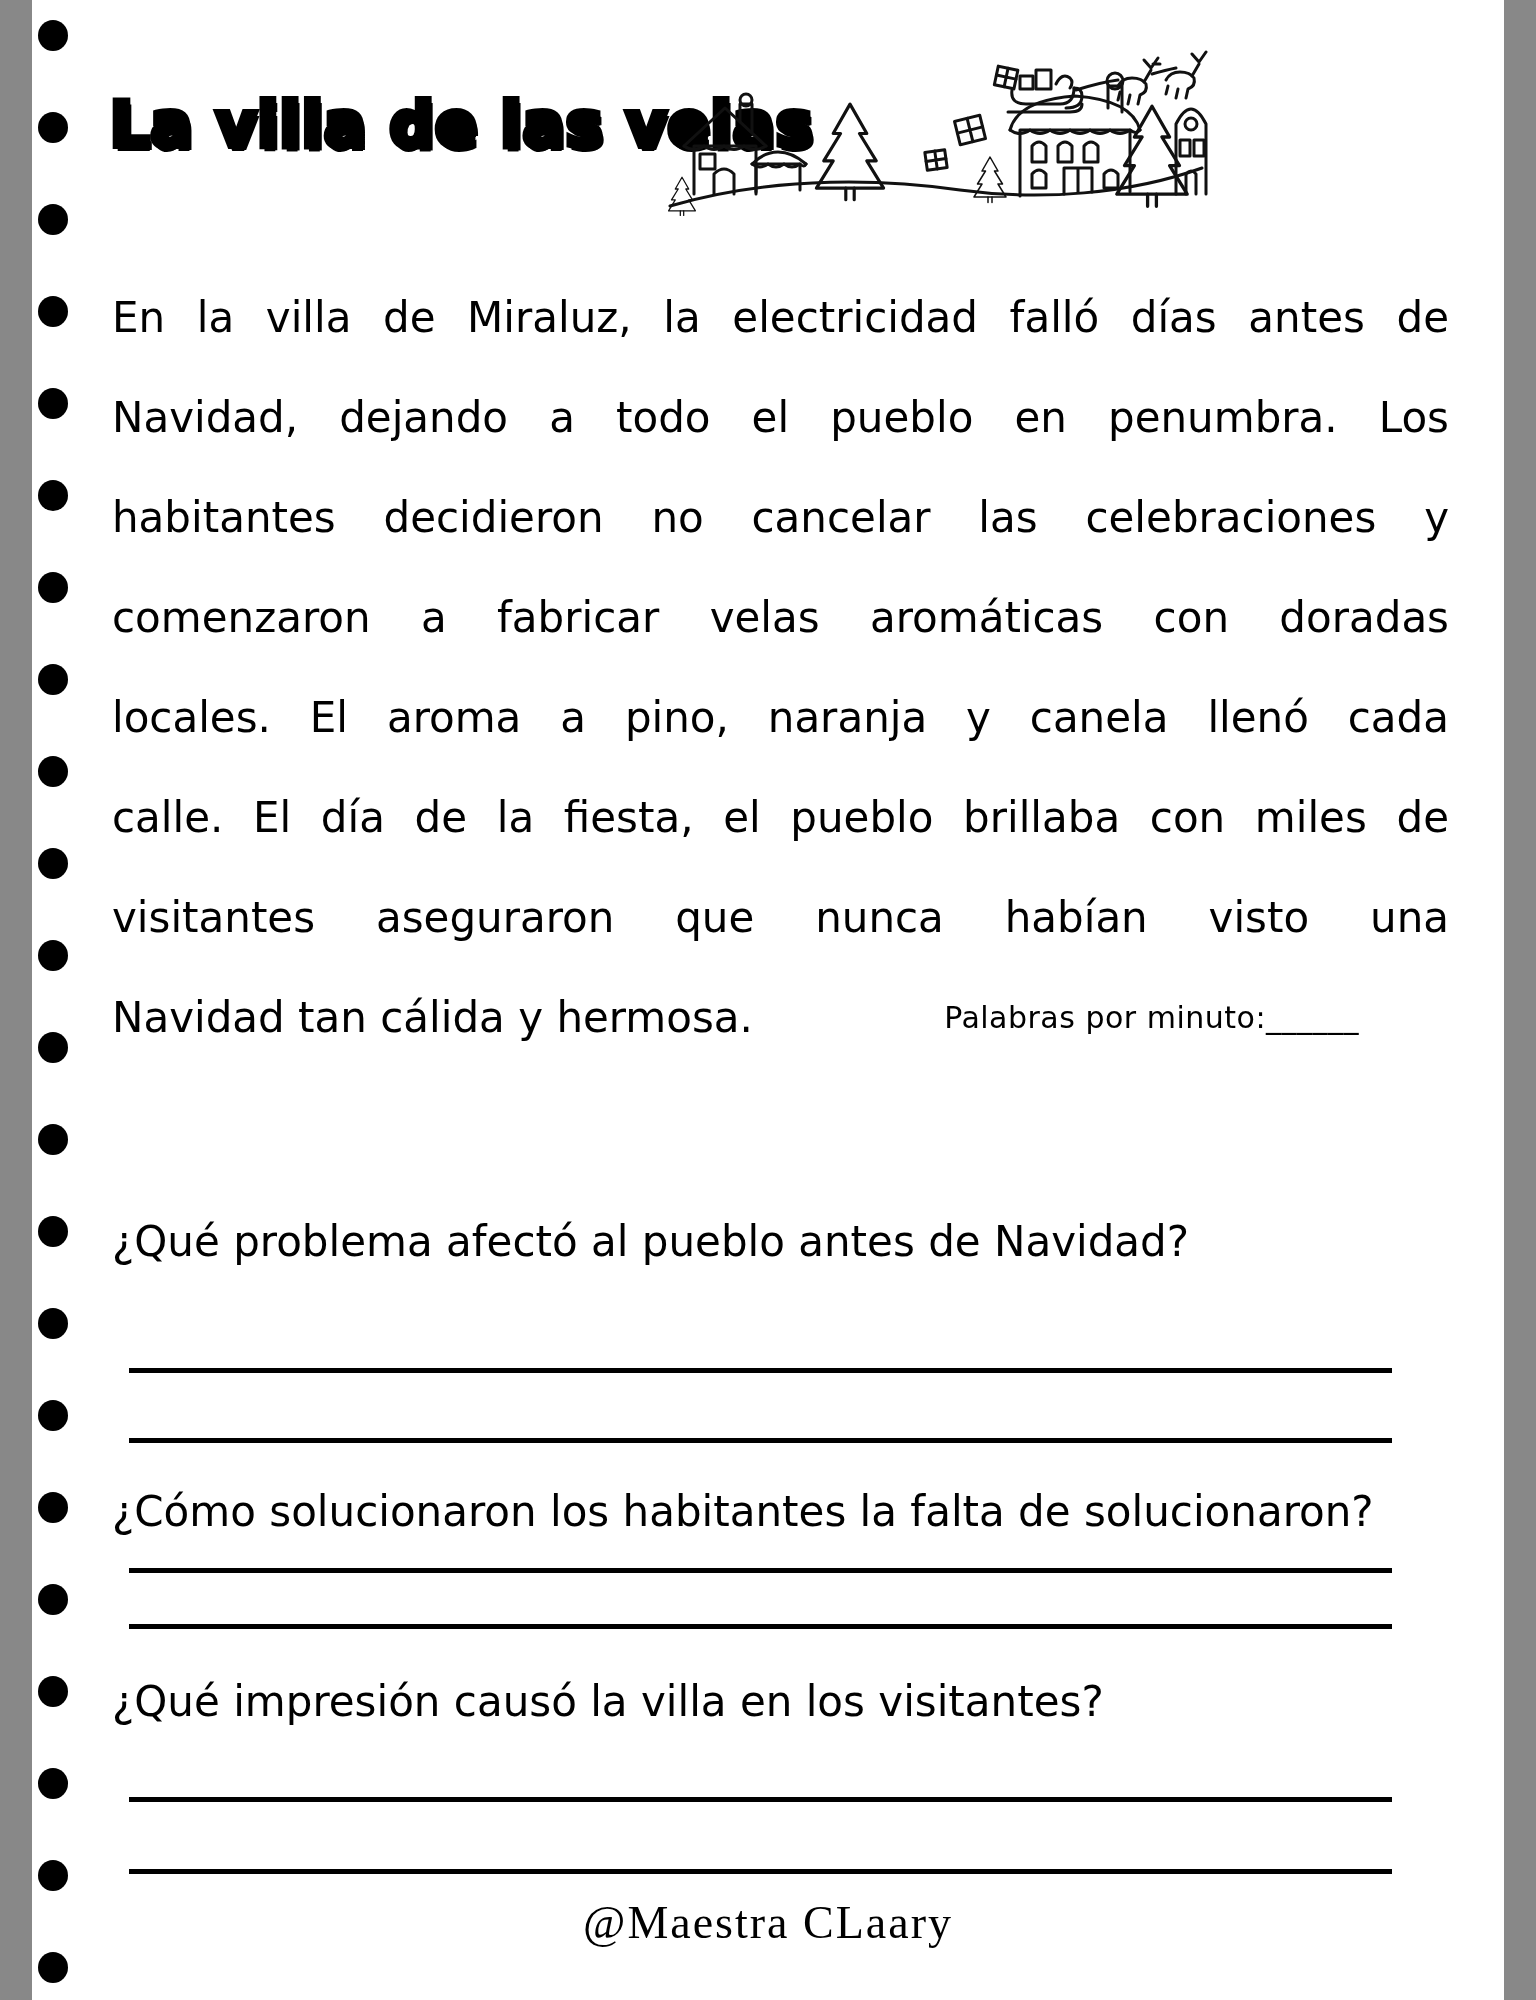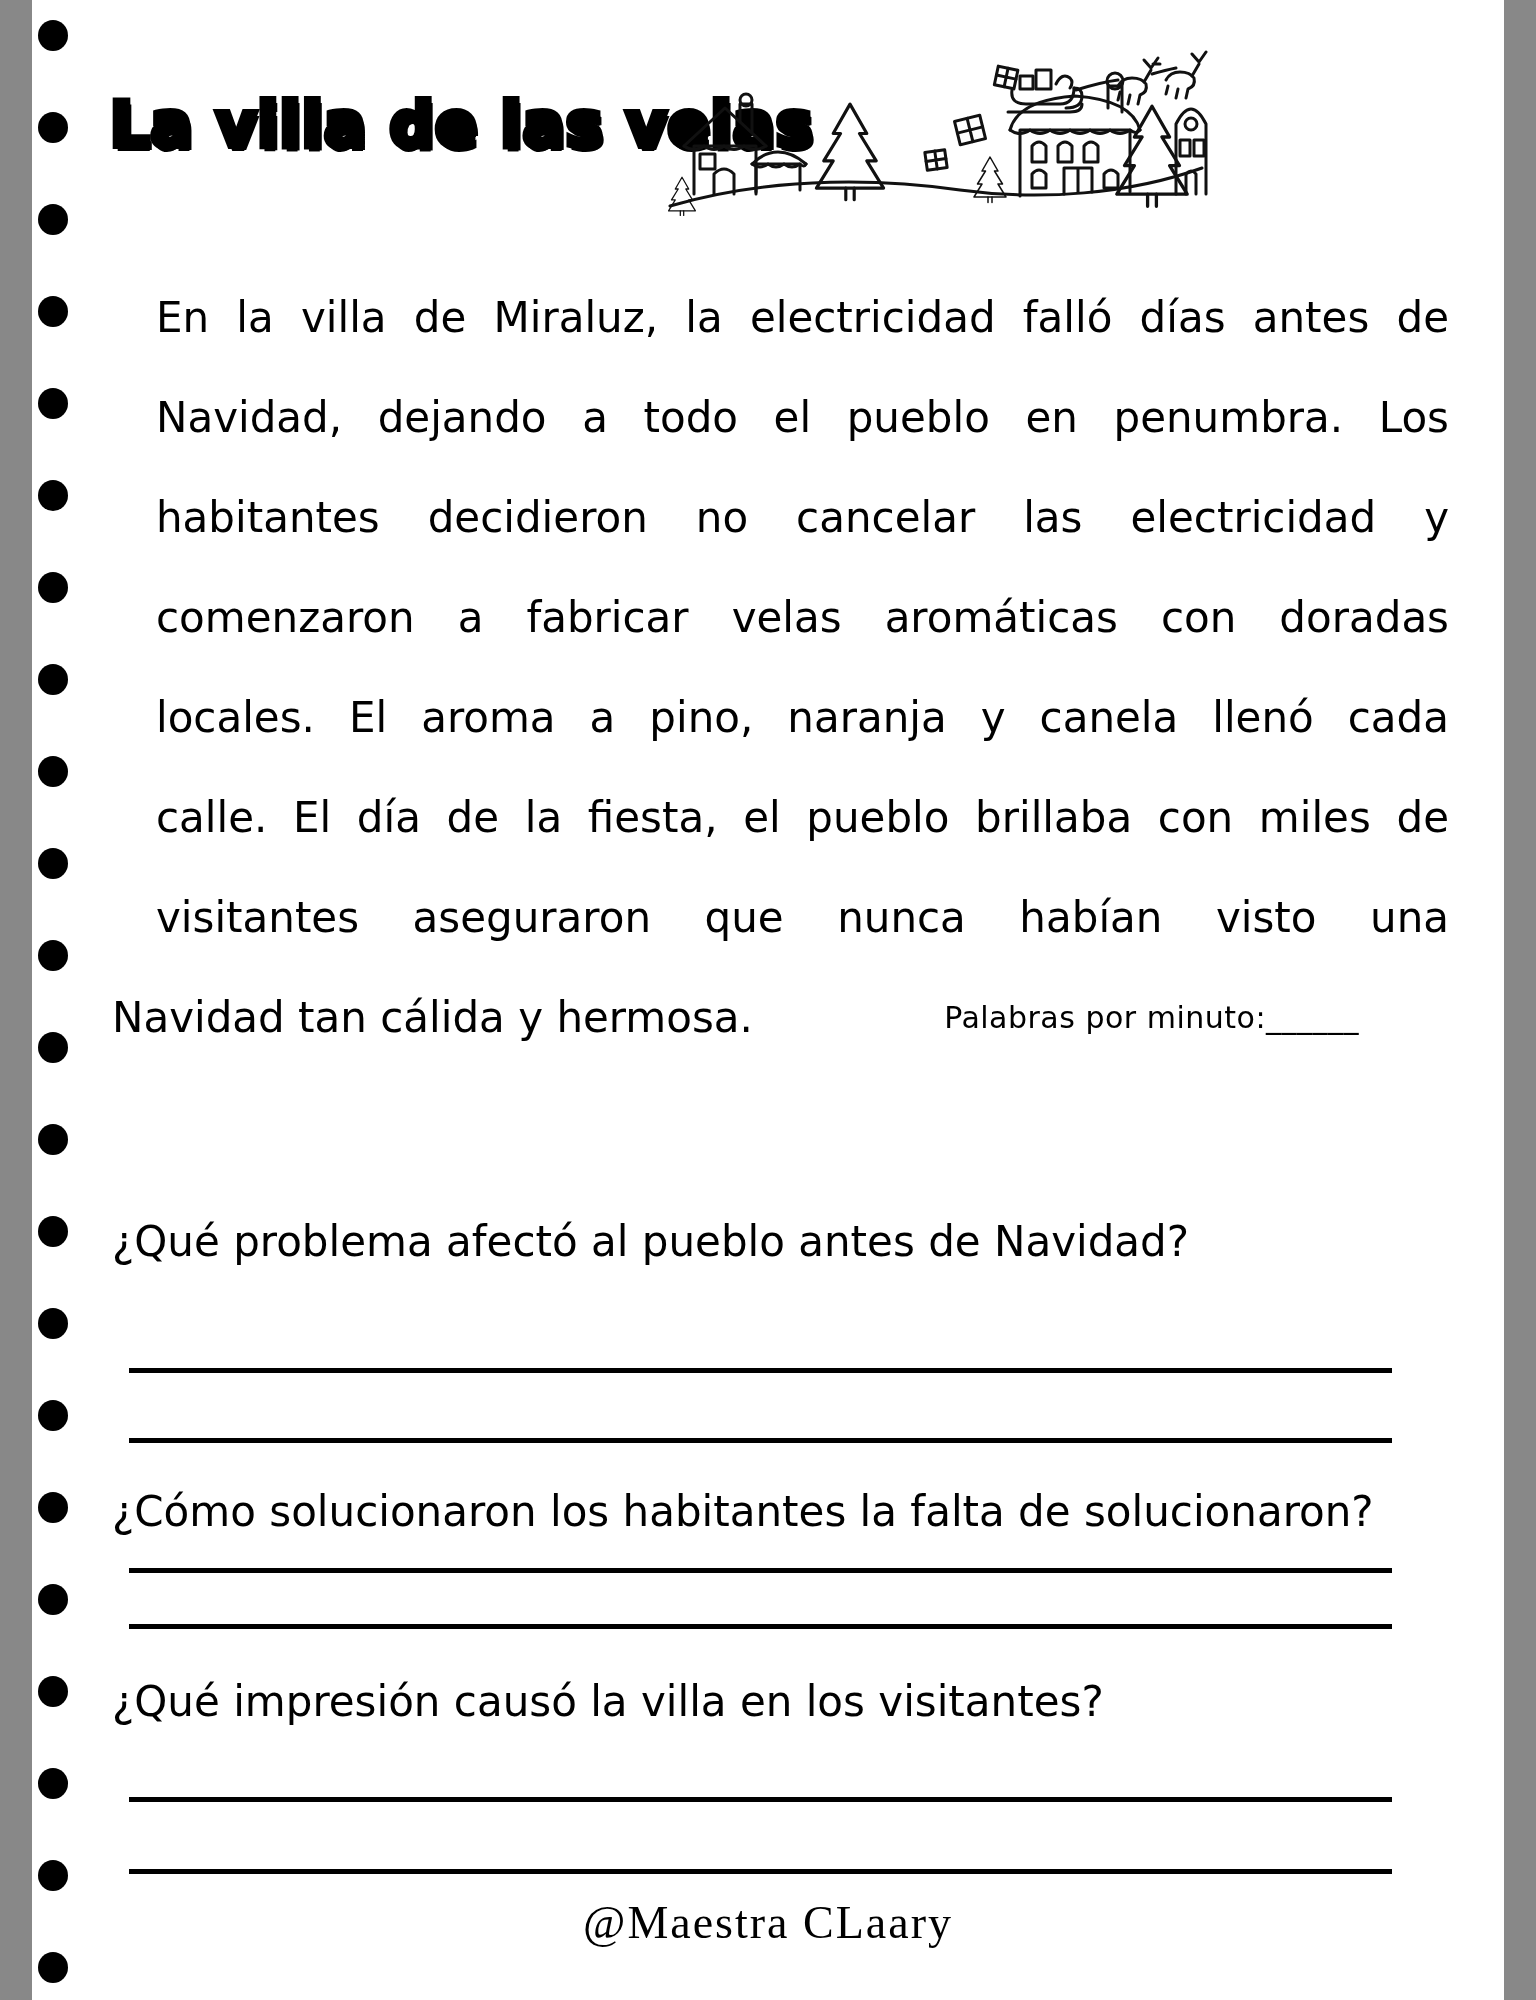--- a/index.html
+++ b/index.html
@@ -26,21 +26,21 @@
   }
 
   
   .illo { position:absolute; left:628px; top:34px; width:548px; height:184px; }
   .illo svg { width:100%; height:100%; stroke:#111; fill:none;
               stroke-width:3; stroke-linecap:round; stroke-linejoin:round; }
 
   
   .passage { position:absolute; left:80px; top:268px; width:1337px;
              font-size:42px; line-height:100px; }
-  .p-line { text-align:justify; text-align-last:justify; white-space:nowrap;margin-left:44px; }
+  .p-line { text-align:justify; text-align-last:justify; white-space:nowrap; }
   .p-lastrow { display:flex; align-items:center; height:100px; }
   .p-closing { font-size:42px; white-space:nowrap; }
   .wpm { margin-left:auto; padding-right:90px; font-size:30px; white-space:nowrap;
          letter-spacing:0.5px; }
 
   
   .question { position:absolute; left:80px; width:1360px; font-size:42px;
               line-height:60px; white-space:nowrap; }
   .q1 { top:1212px; } .q2 { top:1482px; } .q3 { top:1672px; }
   .answer-line { position:absolute; left:97px; width:1263px; height:5px;
@@ -192,21 +192,21 @@
         <rect x="266" y="117" width="20" height="18"></rect>
           <path d="M276 117 L276 135 M266 126 L286 126"></path>
       </g>
     </svg>
   </div>
 
   <div class="passage">
     <div id="p-lines">
         <div class="p-line">En la villa de Miraluz, la electricidad falló días antes de</div>
         <div class="p-line">Navidad, dejando a todo el pueblo en penumbra. Los</div>
-        <div class="p-line">habitantes decidieron no cancelar las electricidad y</div>
+        <div class="p-line">habitantes decidieron no cancelar las celebraciones y</div>
         <div class="p-line">comenzaron a fabricar velas aromáticas con doradas</div>
         <div class="p-line">locales. El aroma a pino, naranja y canela llenó cada</div>
         <div class="p-line">calle. El día de la fiesta, el pueblo brillaba con miles de</div>
         <div class="p-line">visitantes aseguraron que nunca habían visto una</div>
       </div>
     <div class="p-lastrow">
       <span class="p-closing">Navidad tan cálida y hermosa.</span>
       <span class="wpm">Palabras por minuto:______</span>
     </div>
   </div>

